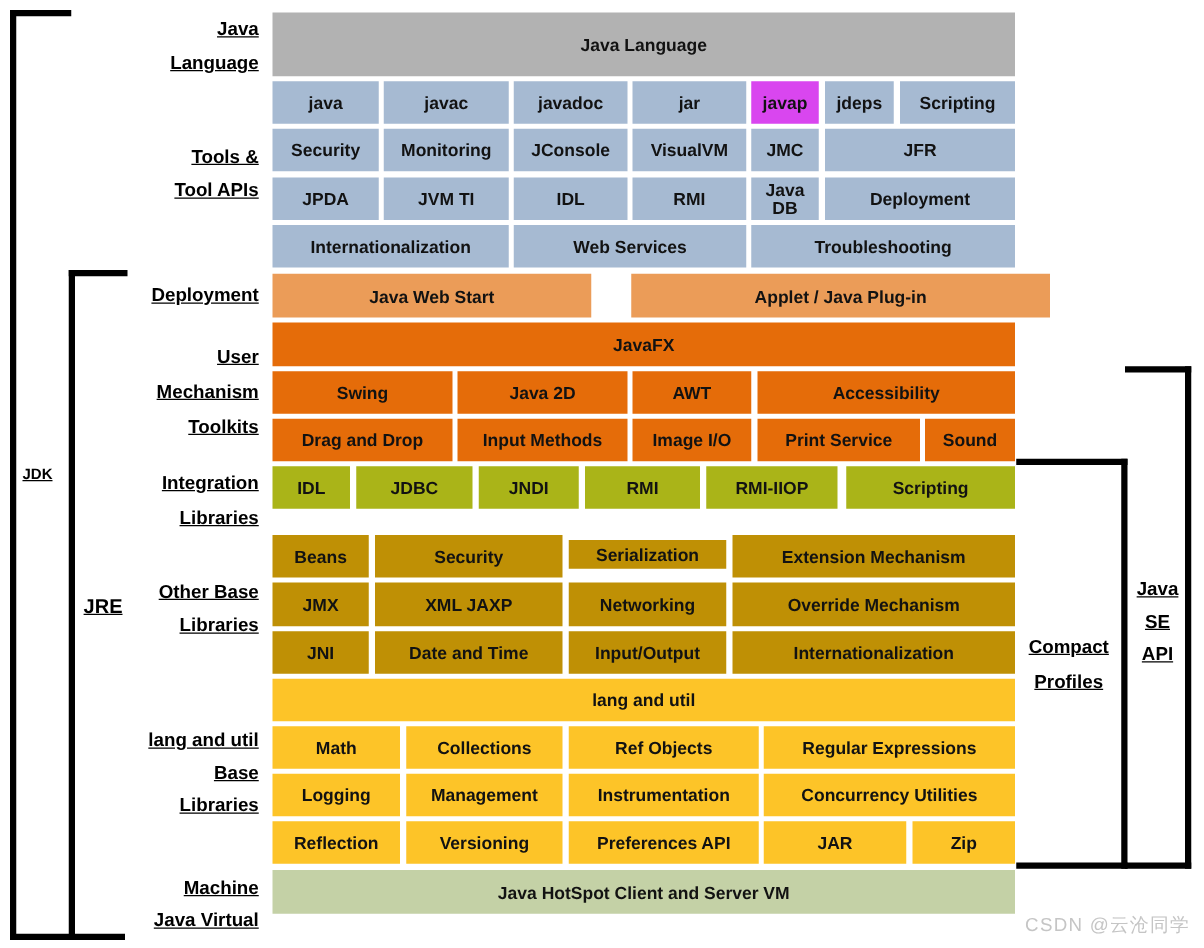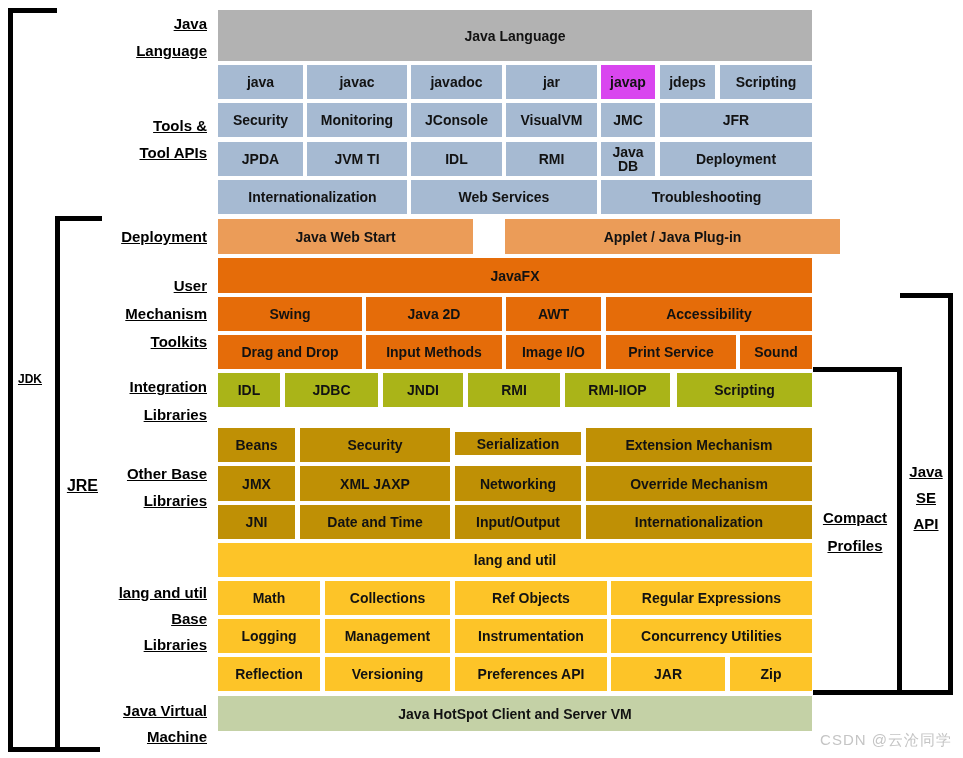--- a/index.html
+++ b/index.html
@@ -283,22 +283,22 @@
       <div class="side-label" style="left: 80px; top: 460px; width: 127px; text-align: right;">
         <div class="sl-line" style="line-height: 27px;">Other Base</div>
         <div class="sl-line" style="line-height: 27px;">Libraries</div>
       </div>
       <div class="side-label" style="left: 80px; top: 580px; width: 127px; text-align: right;">
         <div class="sl-line" style="line-height: 26px;">lang and util</div>
         <div class="sl-line" style="line-height: 26px;">Base</div>
         <div class="sl-line" style="line-height: 26px;">Libraries</div>
       </div>
       <div class="side-label" style="left: 80px; top: 698px; width: 127px; text-align: right;">
+        <div class="sl-line" style="line-height: 26px;">Machine</div>
         <div class="sl-line" style="line-height: 26px;">Java Virtual</div>
-        <div class="sl-line" style="line-height: 26px;">Machine</div>
       </div>
       <div class="side-label" style="left: 810px; top: 504px; width: 90px; text-align: center;">
         <div class="sl-line" style="line-height: 28px;">Compact</div>
         <div class="sl-line" style="line-height: 28px;">Profiles</div>
       </div>
       <div class="side-label" style="left: 902px; top: 459px; width: 48px; text-align: center;">
         <div class="sl-line" style="line-height: 26px;">Java</div>
         <div class="sl-line" style="line-height: 26px;">SE</div>
         <div class="sl-line" style="line-height: 26px;">API</div>
       </div>

